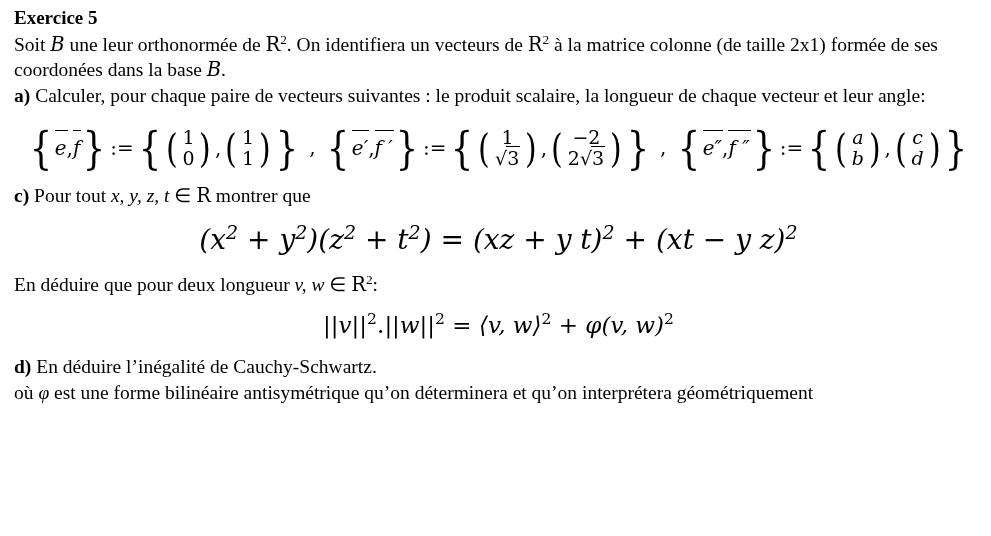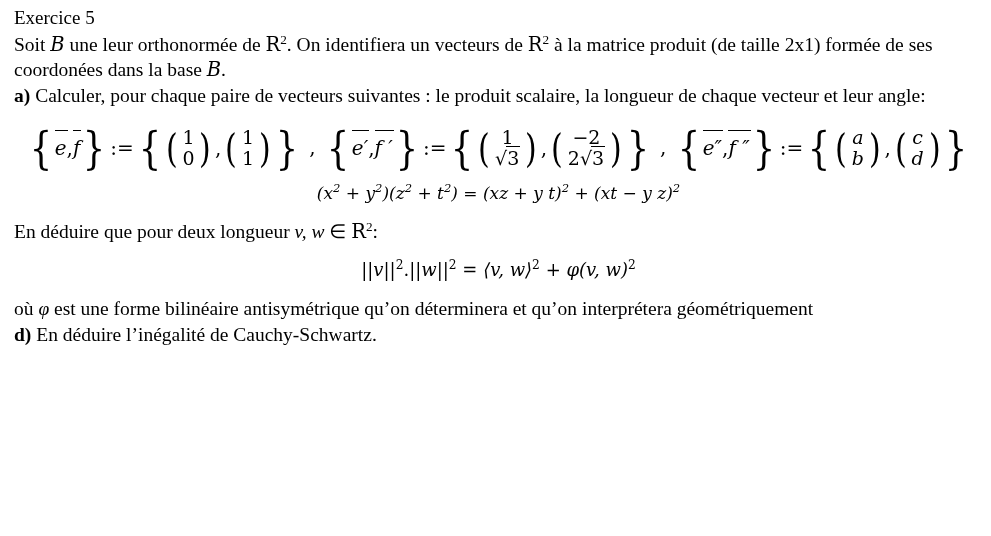--- a/index.html
+++ b/index.html
@@ -15,21 +15,21 @@
     overflow: hidden;
   }
   .page {
     position: relative;
     width: 991px;
     height: 536px;
     padding: 6px 8px 0 14px;
     box-sizing: border-box;
   }
   .ex-title {
-    font-weight: normal;
+    font-weight: bold;
     font-size: 19px;
     line-height: 1.25;
     margin: 0 0 2px 0;
   }
   .para {
     font-size: 19.5px;
     line-height: 1.32;
     margin: 0;
     text-align: left;
   }
@@ -56,26 +56,26 @@
     width: 100%;
   }
   .eq-vectors {
     margin-top: 18px;
     margin-bottom: 14px;
     font-size: 20px;
   }
   .eq-identity {
     margin-top: 14px;
     margin-bottom: 16px;
-    font-size: 17px;
+    font-size: 28px;
   }
   .eq-norm {
     margin-top: 14px;
     margin-bottom: 16px;
-    font-size: 18px;
+    font-size: 23px;
   }
   .math {
     font-family: "DejaVu Serif", serif;
     white-space: nowrap;
   }
   .mi { font-style: italic; }
 
   
   .matgroup {
     display: inline-flex;
@@ -132,21 +132,21 @@
     margin-left: -1px;
   }
 </style>
 </head>
 <body>
 
 <div class="page">
 
   <div class="ex-title">Exercice 5</div>
 
-  <p class="para"><span>Soit </span><span class="cal">B</span><span> une leur orthonormée de </span><span class="bb">R</span><sup>2</sup><span>. On identifiera un vecteurs de </span><span class="bb">R</span><sup>2</sup><span> à la matrice produit (de taille</span>
+  <p class="para"><span>Soit </span><span class="cal">B</span><span> une leur orthonormée de </span><span class="bb">R</span><sup>2</sup><span>. On identifiera un vecteurs de </span><span class="bb">R</span><sup>2</sup><span> à la matrice colonne (de taille</span>
   <span>2x1) formée de ses coordonées dans la base </span><span class="cal">B</span><span>.</span></p>
 
   <p class="para tight"><span class="lbl">a)</span><span> Calculer, pour chaque paire de vecteurs suivantes : le produit scalaire, la longueur de chaque vecteur</span>
   <span>et leur angle:</span></p>
 
   <div class="display eq-vectors">
     <span class="math">
 
       
       <span class="matgroup">
@@ -222,28 +222,29 @@
           <span class="row">d</span>
         </span>
         <span class="paren">)</span>
         <span class="brace">}</span>
       </span>
 
     </span>
   </div>
 
 
+  <p class="para tight"><span class="lbl">c)</span><span> Pour tout </span><span class="mi">x, y, z, t</span><span> ∈ </span><span class="bb">R</span><span> montrer que</span></p>
 
   <div class="display eq-identity">
     <span class="math mi">(x<sup>2</sup> + y<sup>2</sup>)(z<sup>2</sup> + t<sup>2</sup>) <span class="upright">=</span> (xz + y t)<sup>2</sup> <span class="upright">+</span> (xt − y z)<sup>2</sup></span>
   </div>
 
   <p class="para"><span>En déduire que pour deux longueur </span><span class="mi">v, w</span><span> ∈ </span><span class="bb">R</span><sup>2</sup><span>:</span></p>
 
   <div class="display eq-norm">
     <span class="math mi">||v||<sup class="upright">2</sup><span class="upright">.</span>||w||<sup class="upright">2</sup> <span class="upright">=</span> ⟨v, w⟩<sup class="upright">2</sup> <span class="upright">+</span> φ(v, w)<sup class="upright">2</sup></span>
   </div>
 
+  <p class="para"><span class="lbl">d)</span><span> En déduire l’inégalité de Cauchy-Schwartz.</span></p>
+
   <p class="para"><span>où </span><span class="mi">φ</span><span> est une forme bilinéaire antisymétrique qu’on déterminera et qu’on interprétera géométriquement</span></p>
 
-  <p class="para"><span class="lbl">d)</span><span> En déduire l’inégalité de Cauchy-Schwartz.</span></p>
-
 </div>
 
 </body></html>

